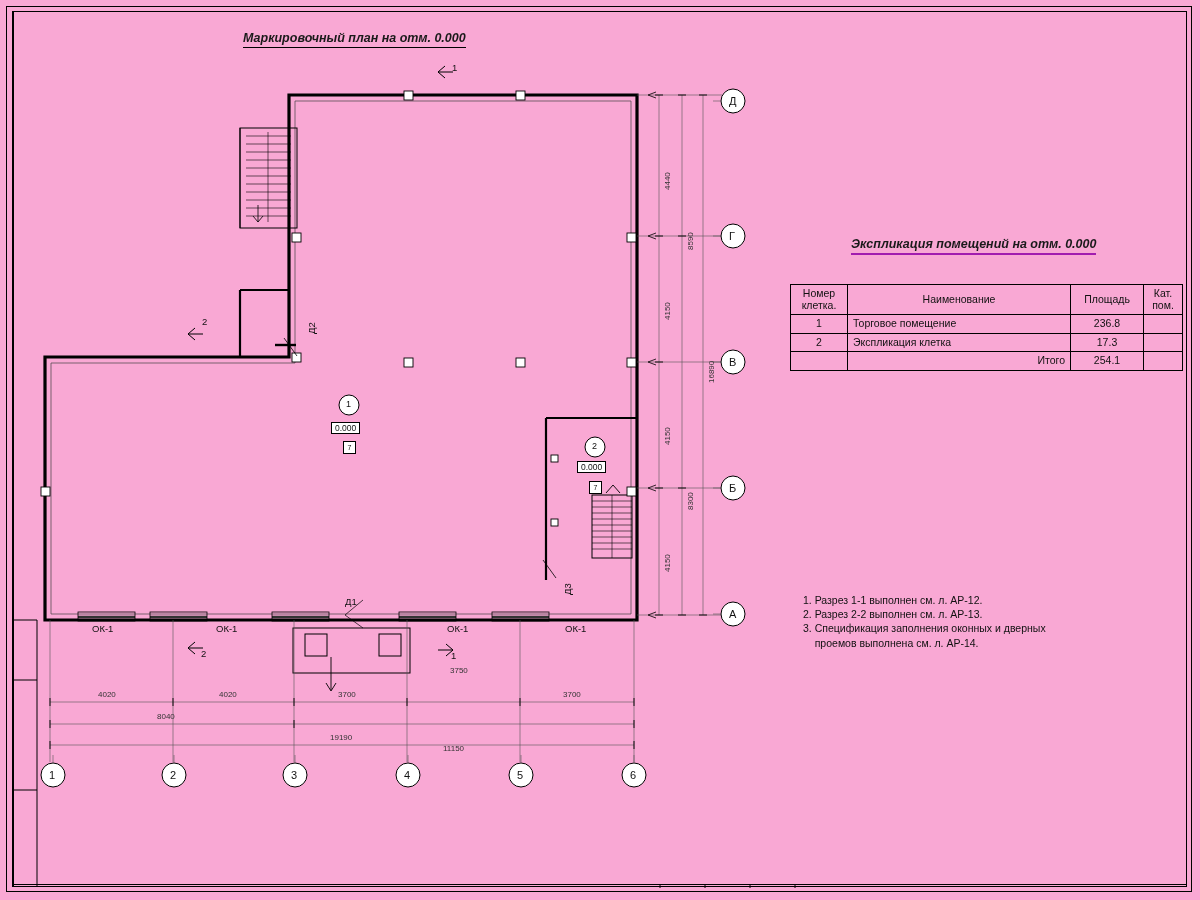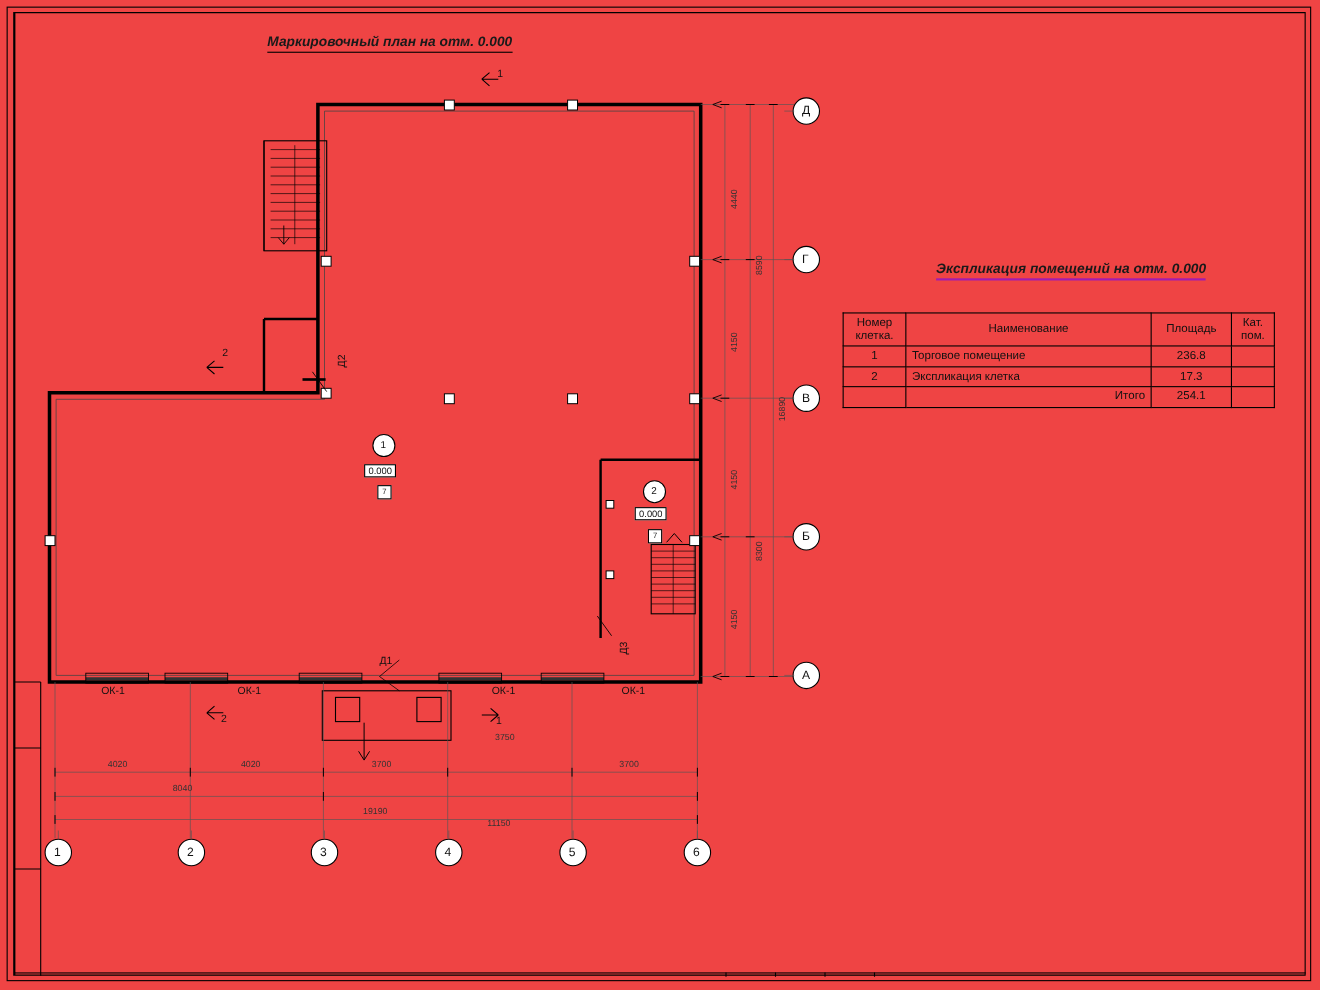--- a/index.html
+++ b/index.html
@@ -7,21 +7,21 @@
     padding: 0;
     background: #ffffff;
   }
   body {
     font-family: "Liberation Sans", sans-serif;
   }
   #sheet {
     position: relative;
     width: 1200px;
     height: 900px;
-    background: #ef4444;
+    background: #f9a8d4;
     overflow: hidden;
   }
   
   .frame-outer {
     position: absolute;
     left: 6px; top: 6px;
     width: 1186px; height: 886px;
     border: 1px solid #000;
     box-sizing: border-box;
   }
@@ -66,21 +66,21 @@
   
   svg.plan {
     position: absolute;
     left: 0; top: 0;
     width: 1200px;
     height: 900px;
   }
   
   .expl-table {
     position: absolute;
-    left: 766px; top: 284px;
+    left: 790px; top: 284px;
     border-collapse: collapse;
     font-size: 10.5px;
     color: #111;
   }
   .expl-table th, .expl-table td {
     border: 1px solid #000;
     padding: 3px 5px;
     font-weight: normal;
     line-height: 1.1;
   }
@@ -424,14 +424,20 @@
       </tr>
       <tr>
         <td class="col-num"></td>
         <td class="col-name cell-r">Итого</td>
         <td class="col-area cell-c">254.1</td>
         <td class="col-cat"></td>
       </tr>
     </tbody>
   </table>
 
+  <div class="notes">
+    <div>1. Разрез 1-1 выполнен см. л. АР-12.</div>
+    <div>2. Разрез 2-2 выполнен см. л. АР-13.</div>
+    <div>3. Спецификация заполнения оконных и дверных
+    проемов выполнена см. л. АР-14.</div>
+  </div>
 
 </div>
 
 </body></html>

